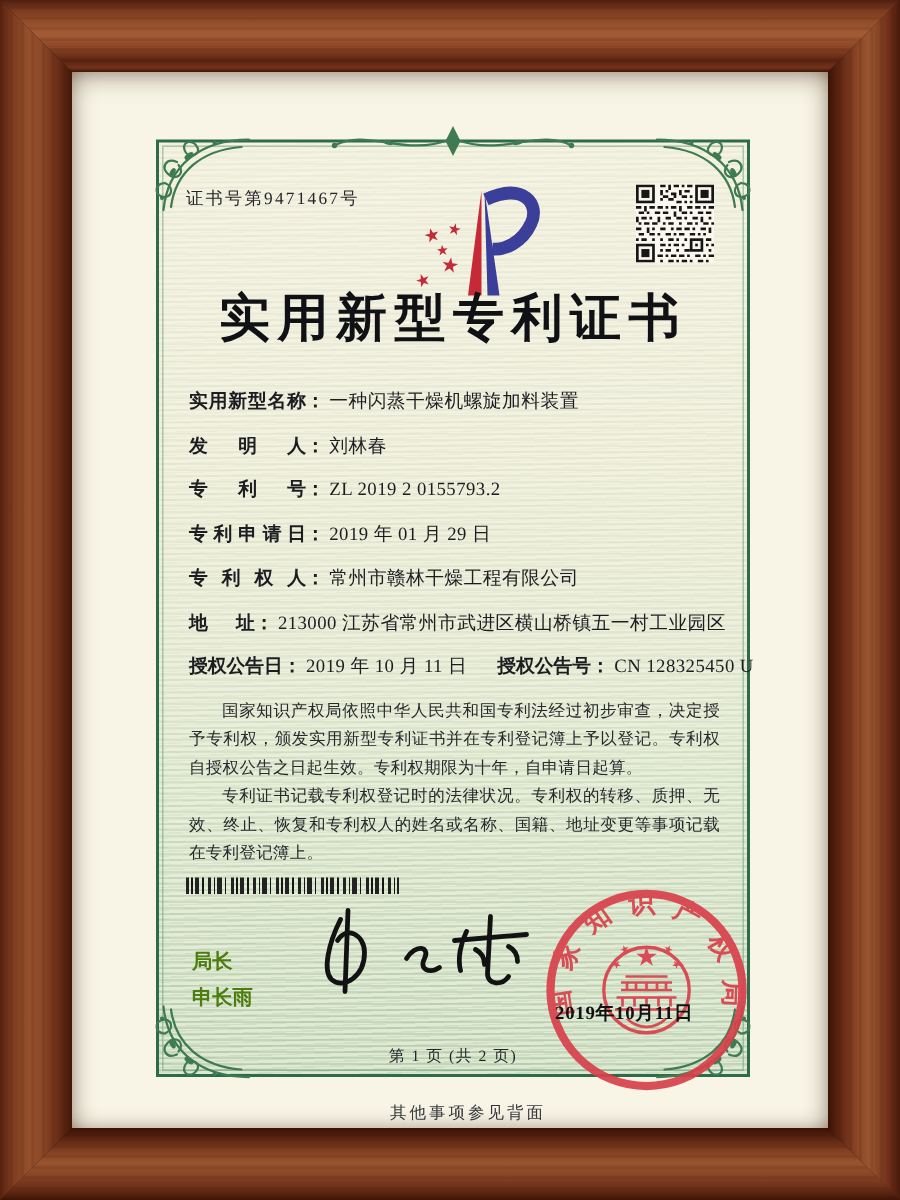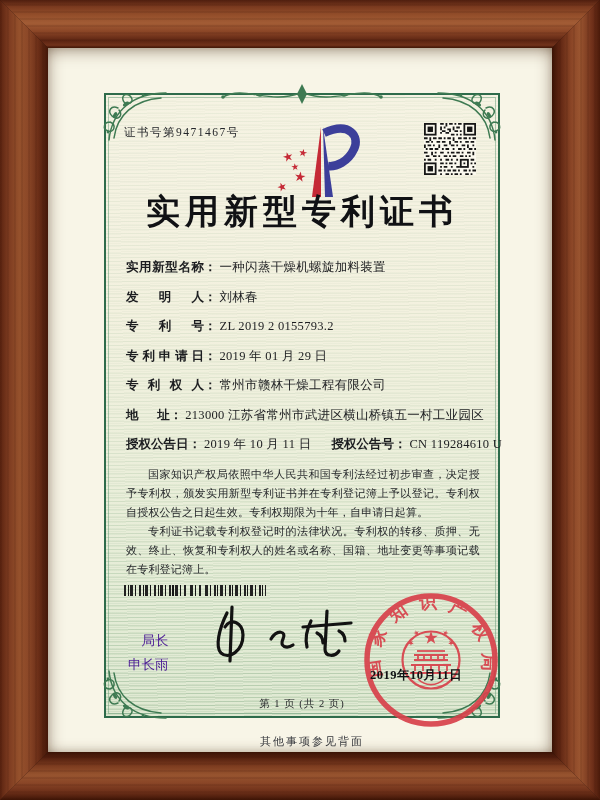--- a/index.html
+++ b/index.html
@@ -76,21 +76,21 @@
   .f-value{letter-spacing:.3px;}
   .f-pair2{margin-left:20px;font-weight:600;}
 
   .paras{position:absolute;left:22px;right:20px;top:372px;font-size:11px;line-height:19px;
     color:#26282b;text-align:justify;letter-spacing:.2px;}
   .paras p{margin:0;text-indent:2em;}
 
   .barcode{position:absolute;left:20px;top:492px;width:142px;height:11px;
     background:repeating-linear-gradient(90deg,#222 0 2px,rgba(0,0,0,0) 2px 3.5px,#151515 3.5px 4.5px,rgba(0,0,0,0) 4.5px 6px,#222 6px 9px,rgba(0,0,0,0) 9px 11px,#151515 11px 12px,rgba(0,0,0,0) 12px 15px);}
 
-  .director{position:absolute;left:24px;top:536px;font-size:13.5px;font-weight:normal;color:#4c1d95;line-height:24px;text-align:right;}
+  .director{position:absolute;left:24px;top:536px;font-size:13.5px;font-weight:bold;color:#4d7c0f;line-height:24px;}
   .sign{position:absolute;left:95px;top:506px;}
 
   .seal{position:absolute;left:256px;top:496px;}
   .seal-date{position:absolute;left:266px;top:574px;font-size:12.5px;font-weight:bold;letter-spacing:.5px;color:#101114;}
 
   .page-no{position:absolute;left:0;top:604px;width:100%;text-align:center;font-size:10.5px;letter-spacing:1px;color:#26282b;}
   .back-note{position:absolute;left:12px;top:686px;width:100%;text-align:center;font-size:11px;letter-spacing:2px;color:#33353a;z-index:2;}
 </style>
 </head>
 <body>
@@ -227,21 +227,21 @@
         <span class="f-label">地址</span>
           <span class="f-colon">：</span>
         <span class="f-value">213000 江苏省常州市武进区横山桥镇五一村工业园区</span>
       </div>
       <div class="field-row">
         <span class="f-label">授权公告日</span>
           <span class="f-colon">：</span>
         <span class="f-value">2019 年 10 月 11 日</span>
         <span class="f-pair2">授权公告号</span>
           <span class="f-colon">：</span>
-        <span class="f-value">CN 119284610 U</span>
+        <span class="f-value">CN 128325450 U</span>
       </div>
     </div>
 
     <div class="paras">
       <p>国家知识产权局依照中华人民共和国专利法经过初步审查，决定授予专利权，颁发实用新型专利证书并在专利登记簿上予以登记。专利权自授权公告之日起生效。专利权期限为十年，自申请日起算。</p>
       <p>专利证书记载专利权登记时的法律状况。专利权的转移、质押、无效、终止、恢复和专利权人的姓名或名称、国籍、地址变更等事项记载在专利登记簿上。</p>
     </div>
 
     <div class="barcode"></div>
 

